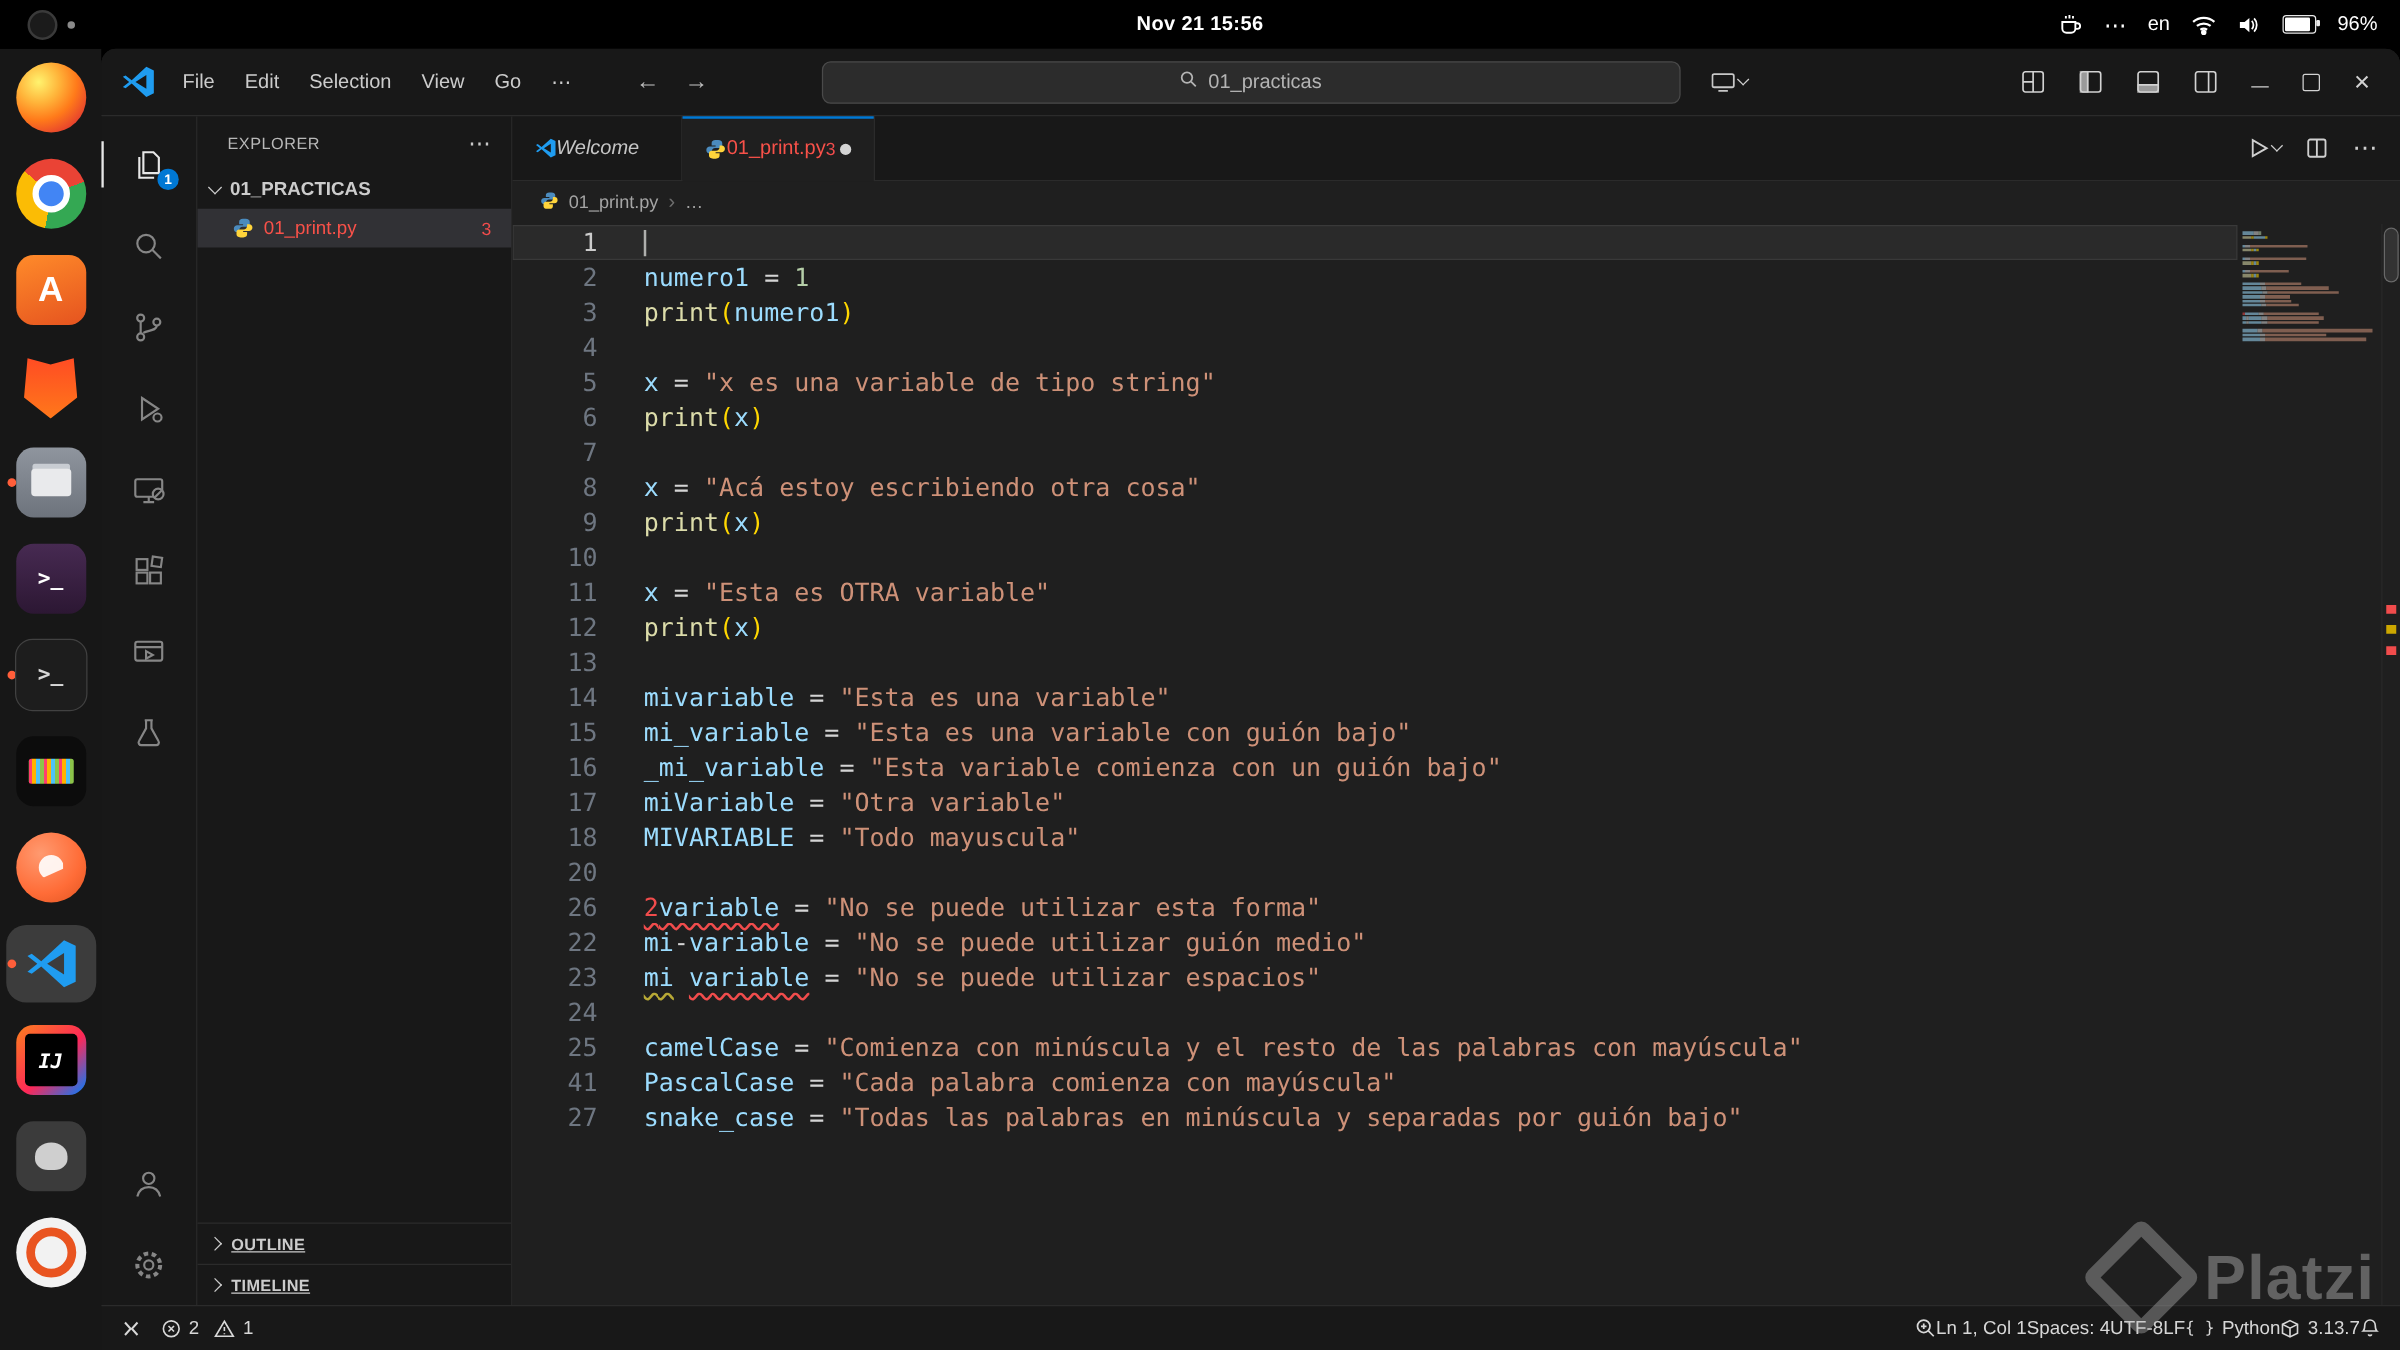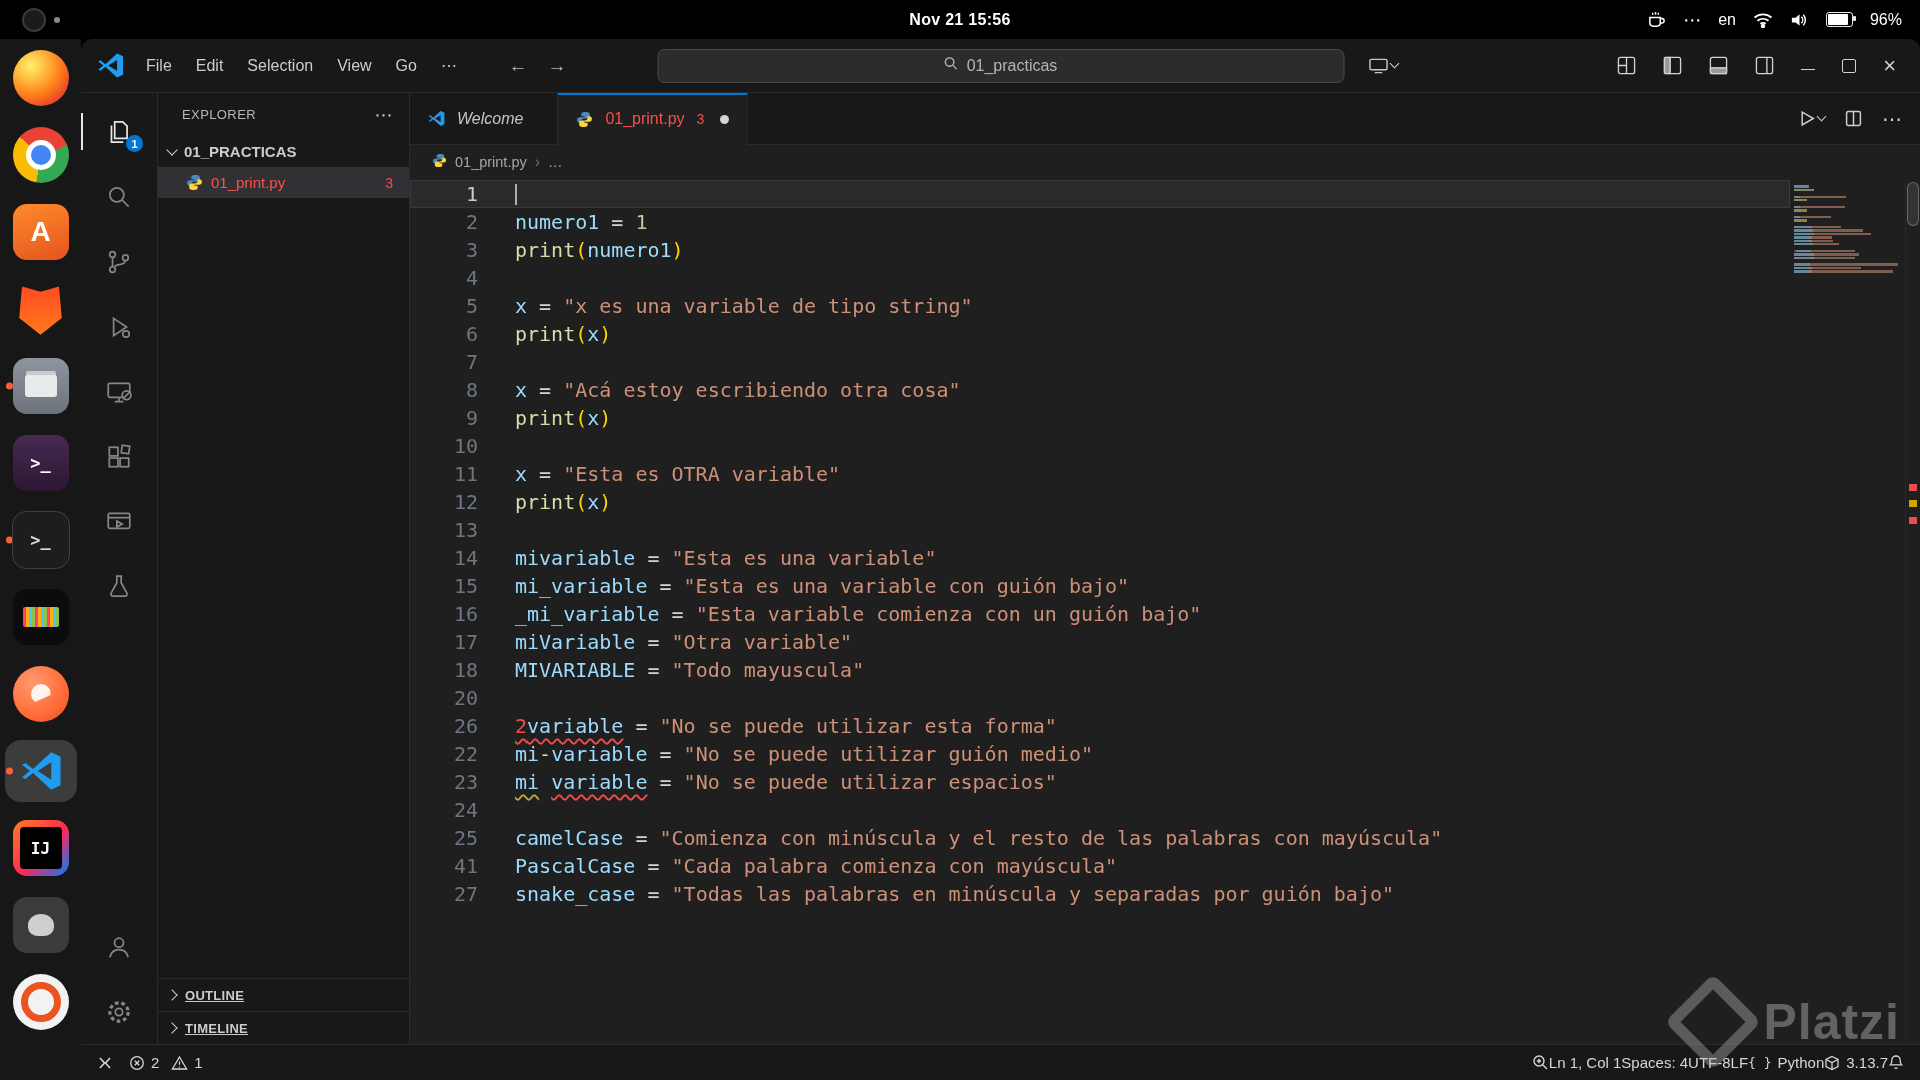--- a/index.html
+++ b/index.html
@@ -41,21 +41,21 @@
   .di-terminal-purple b{font-size:17px;}
   .di-terminal-dark{background:#1d1d1d;border:1px solid #414141;}
   .di-terminal-dark b{font-size:17px;color:#d7d7d7;}
   .di-waveform{background:#0c0c0c;}
   .di-waveform i{display:block;width:36px;height:20px;background:repeating-linear-gradient(90deg,#ff3d6e 0 3px,#ffb300 3px 6px,#4fc3f7 6px 9px,#8bc34a 9px 12px);border-radius:2px;}
   .di-postman{border-radius:50%;background:radial-gradient(circle at 35% 30%,#ff9a70,#ff6c37 60%,#df5320);}
   .di-postman i{display:block;width:20px;height:20px;border-radius:50%;background:#fff;opacity:.9;clip-path:polygon(0 0,100% 0,100% 55%,0 100%);}
   .di-vscode svg{width:42px;height:42px;}
   .di-intellij{background:linear-gradient(135deg,#fc801d,#fe2857 55%,#007eff);}
   .di-intellij i{display:block;position:absolute;inset:7px;background:#000;border-radius:4px;z-index:1;}
-  .di-intellij b{font-size:16px;}
+  .di-intellij b{font-size:16px;font-style:italic;}
   .di-gimp{background:#3b3b3b;}
   .di-gimp i{display:block;width:26px;height:22px;background:#cfcfcf;border-radius:50% 50% 40% 40%;}
   .di-ubuntu{border-radius:50%;background:#f2f2f2;}
   .di-ubuntu i{display:block;width:26px;height:26px;border-radius:50%;border:7px solid #e95420;}
 
   
   .vscode{flex:1;display:flex;flex-direction:column;background:#1f1f1f;border-radius:12px 12px 0 0;overflow:hidden;position:relative;min-width:0;}
 
   
   .titlebar{height:53px;background:#181818;border-bottom:1px solid #2b2b2b;display:flex;align-items:center;position:relative;flex:none;color:#ccc;}
@@ -94,21 +94,21 @@
   .sb-folder{padding-left:10px;font-weight:700;}
   .sb-file{padding-left:28px;background:#313135;color:#f85149;}
   .sb-file .pyico{flex:none;display:flex;}
   .sb-file .count{margin-left:auto;padding-right:16px;color:#f14c4c;font-size:14px;}
   .sb-sections{margin-top:auto;text-decoration:underline;}
   .sb-section{height:32px;display:flex;align-items:center;gap:9px;padding-left:10px;border-top:1px solid #2b2b2b;font-size:13px;font-weight:700;letter-spacing:.3px;}
 
   
   .editor-group{flex:1;display:flex;flex-direction:column;min-width:0;background:#1f1f1f;}
   .tabbar{height:51px;background:#181818;display:flex;align-items:stretch;border-bottom:1px solid #2b2b2b;flex:none;}
-  .tab{display:flex;align-items:center;gap:12px;padding:0 18px;border-right:1px solid #2b2b2b;font-size:16px;color:#9d9d9d;position:relative;}
+  .tab{display:flex;align-items:center;gap:0;padding:0 18px;border-right:1px solid #2b2b2b;font-size:16px;color:#9d9d9d;position:relative;}
   .tab .ticon{display:flex;}
   .tab.welcome{font-style:italic;color:#c5c5c5;padding-right:34px;}
   .tab.active{background:#1f1f1f;color:#f85149;margin-bottom:-1px;}
   .tab.active::before{content:"";position:absolute;left:0;right:0;top:0;height:2px;background:#0078d4;}
   .tab .badge{color:#f14c4c;font-size:14px;}
   .tab .dot{width:9px;height:9px;border-radius:50%;background:#d4d4d4;margin-left:4px;}
   .editor-actions{margin-left:auto;display:flex;align-items:center;gap:20px;padding-right:18px;color:#cfcfcf;}
   .editor-actions svg{display:block;}
   .run-wrap{display:flex;align-items:center;gap:2px;}
   .chev-sm{width:6px;height:6px;border-right:1.5px solid #cfcfcf;border-bottom:1.5px solid #cfcfcf;transform:rotate(45deg);margin-top:-4px;}

